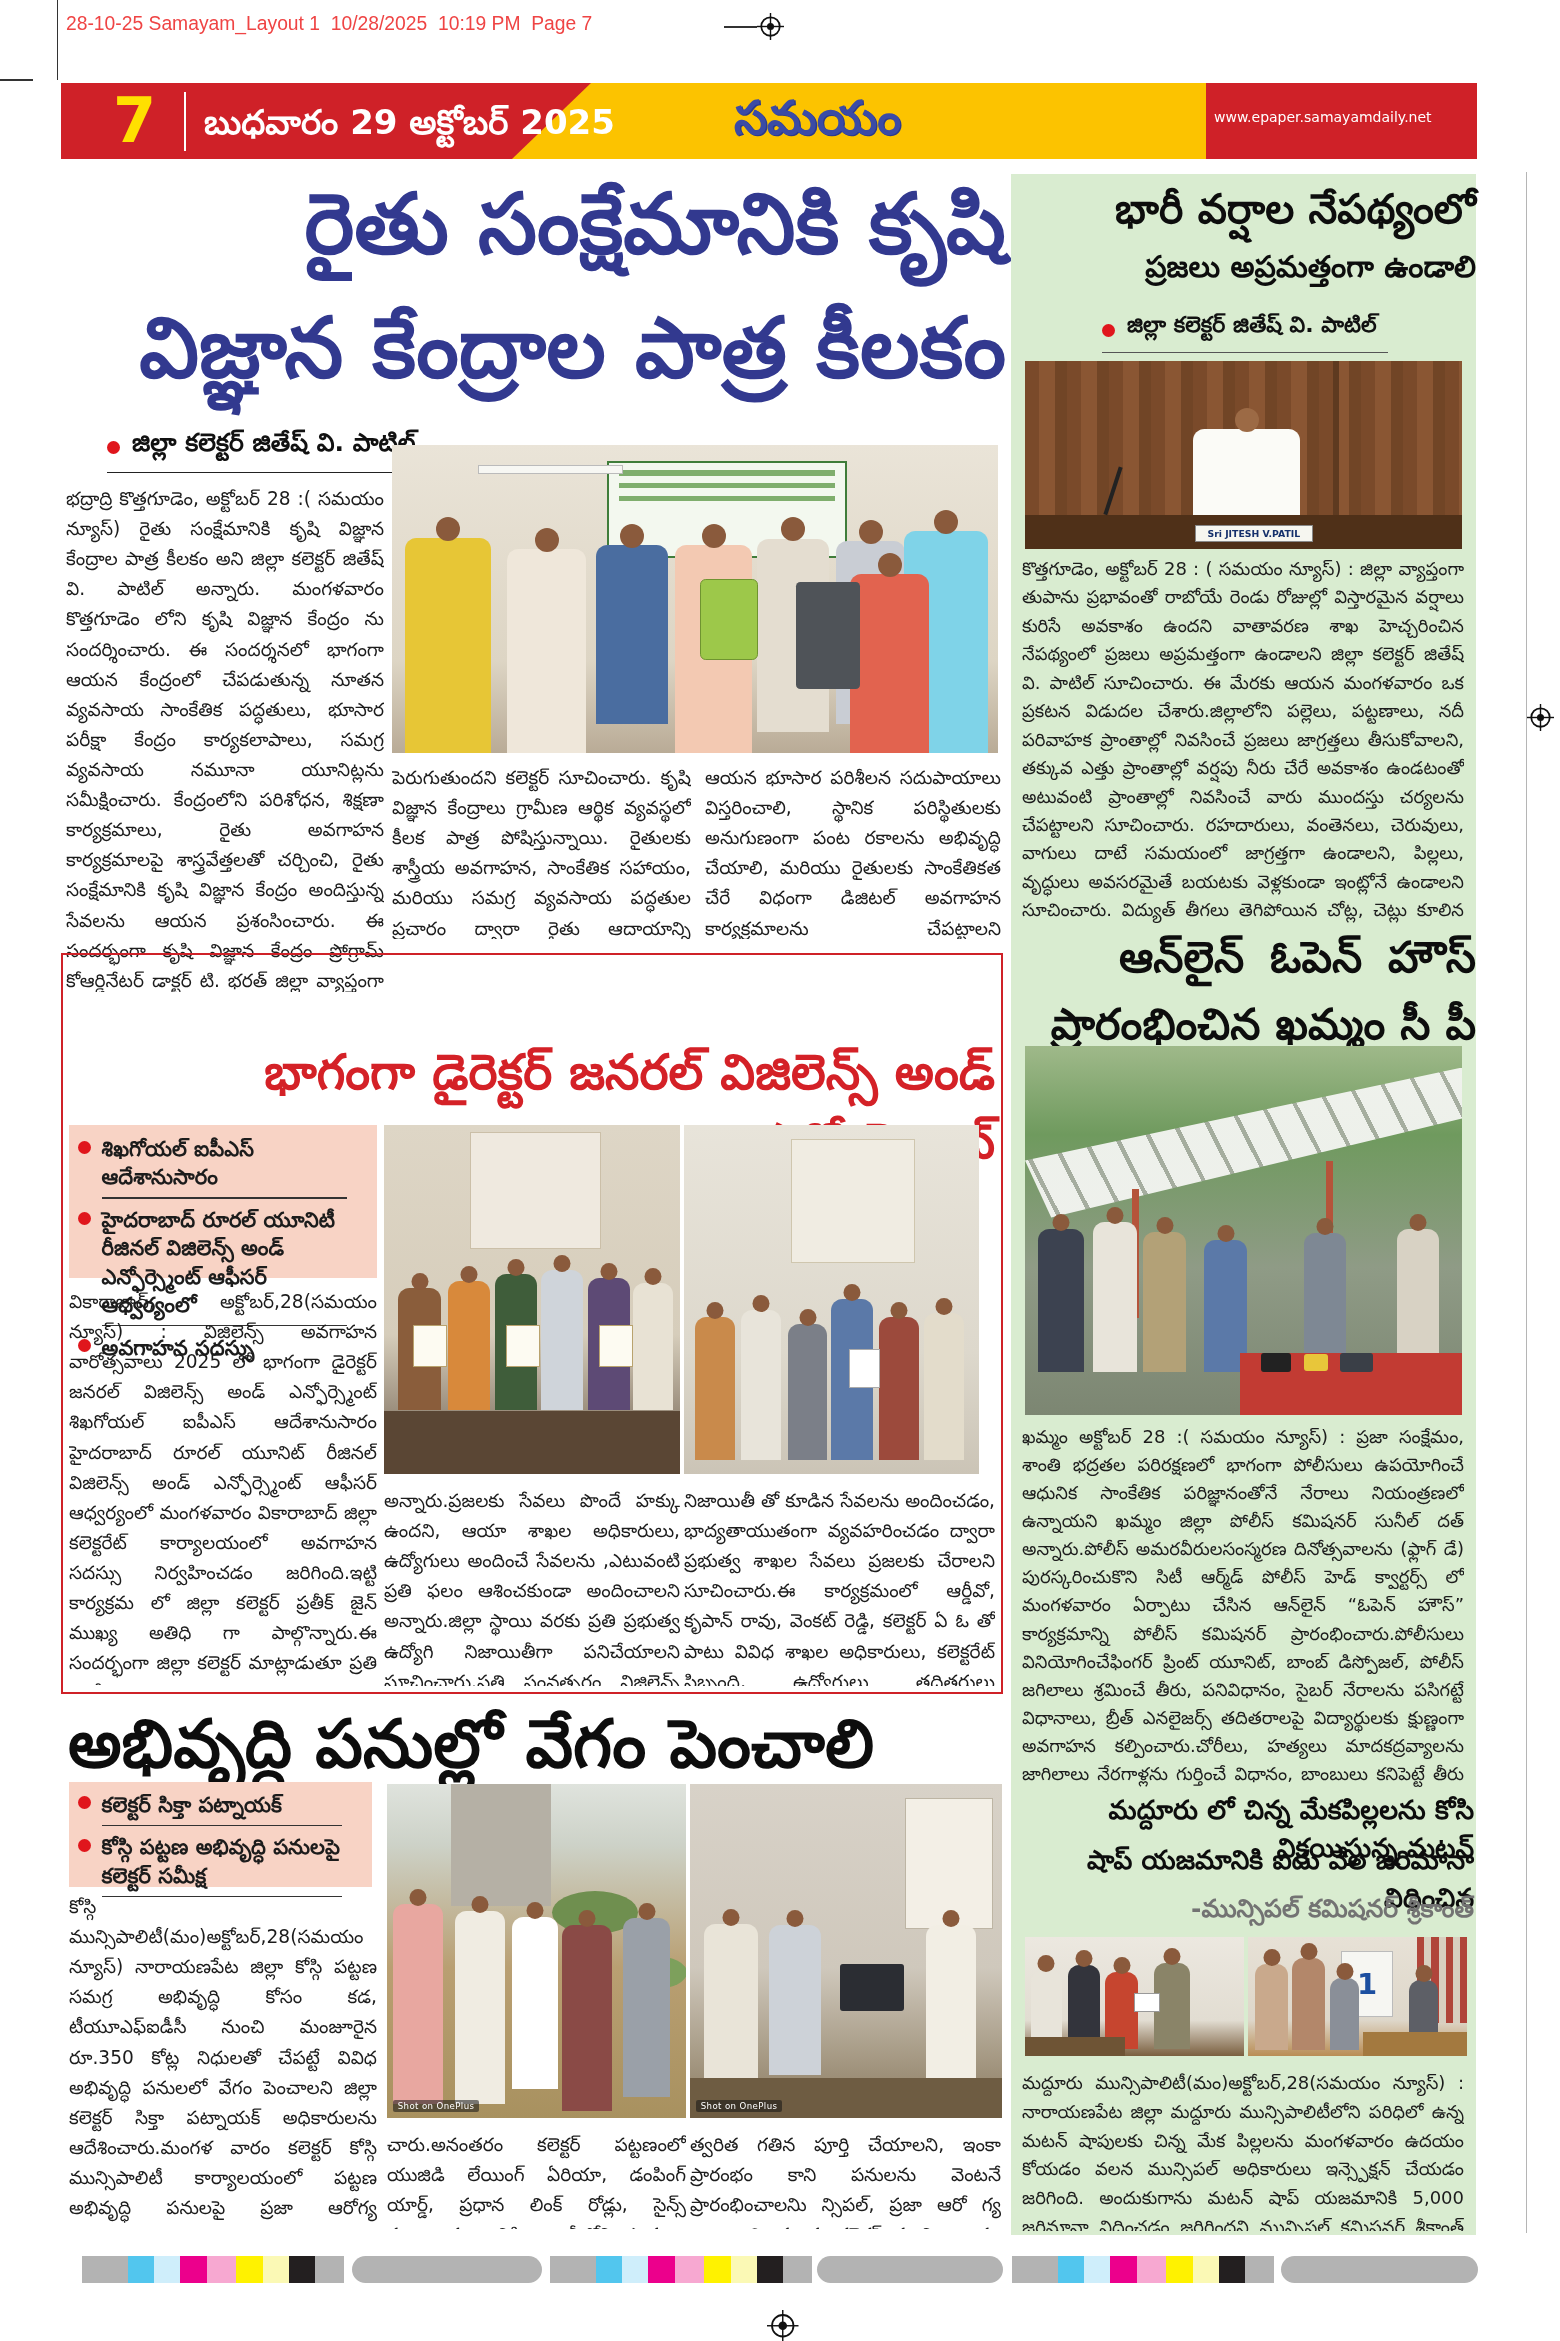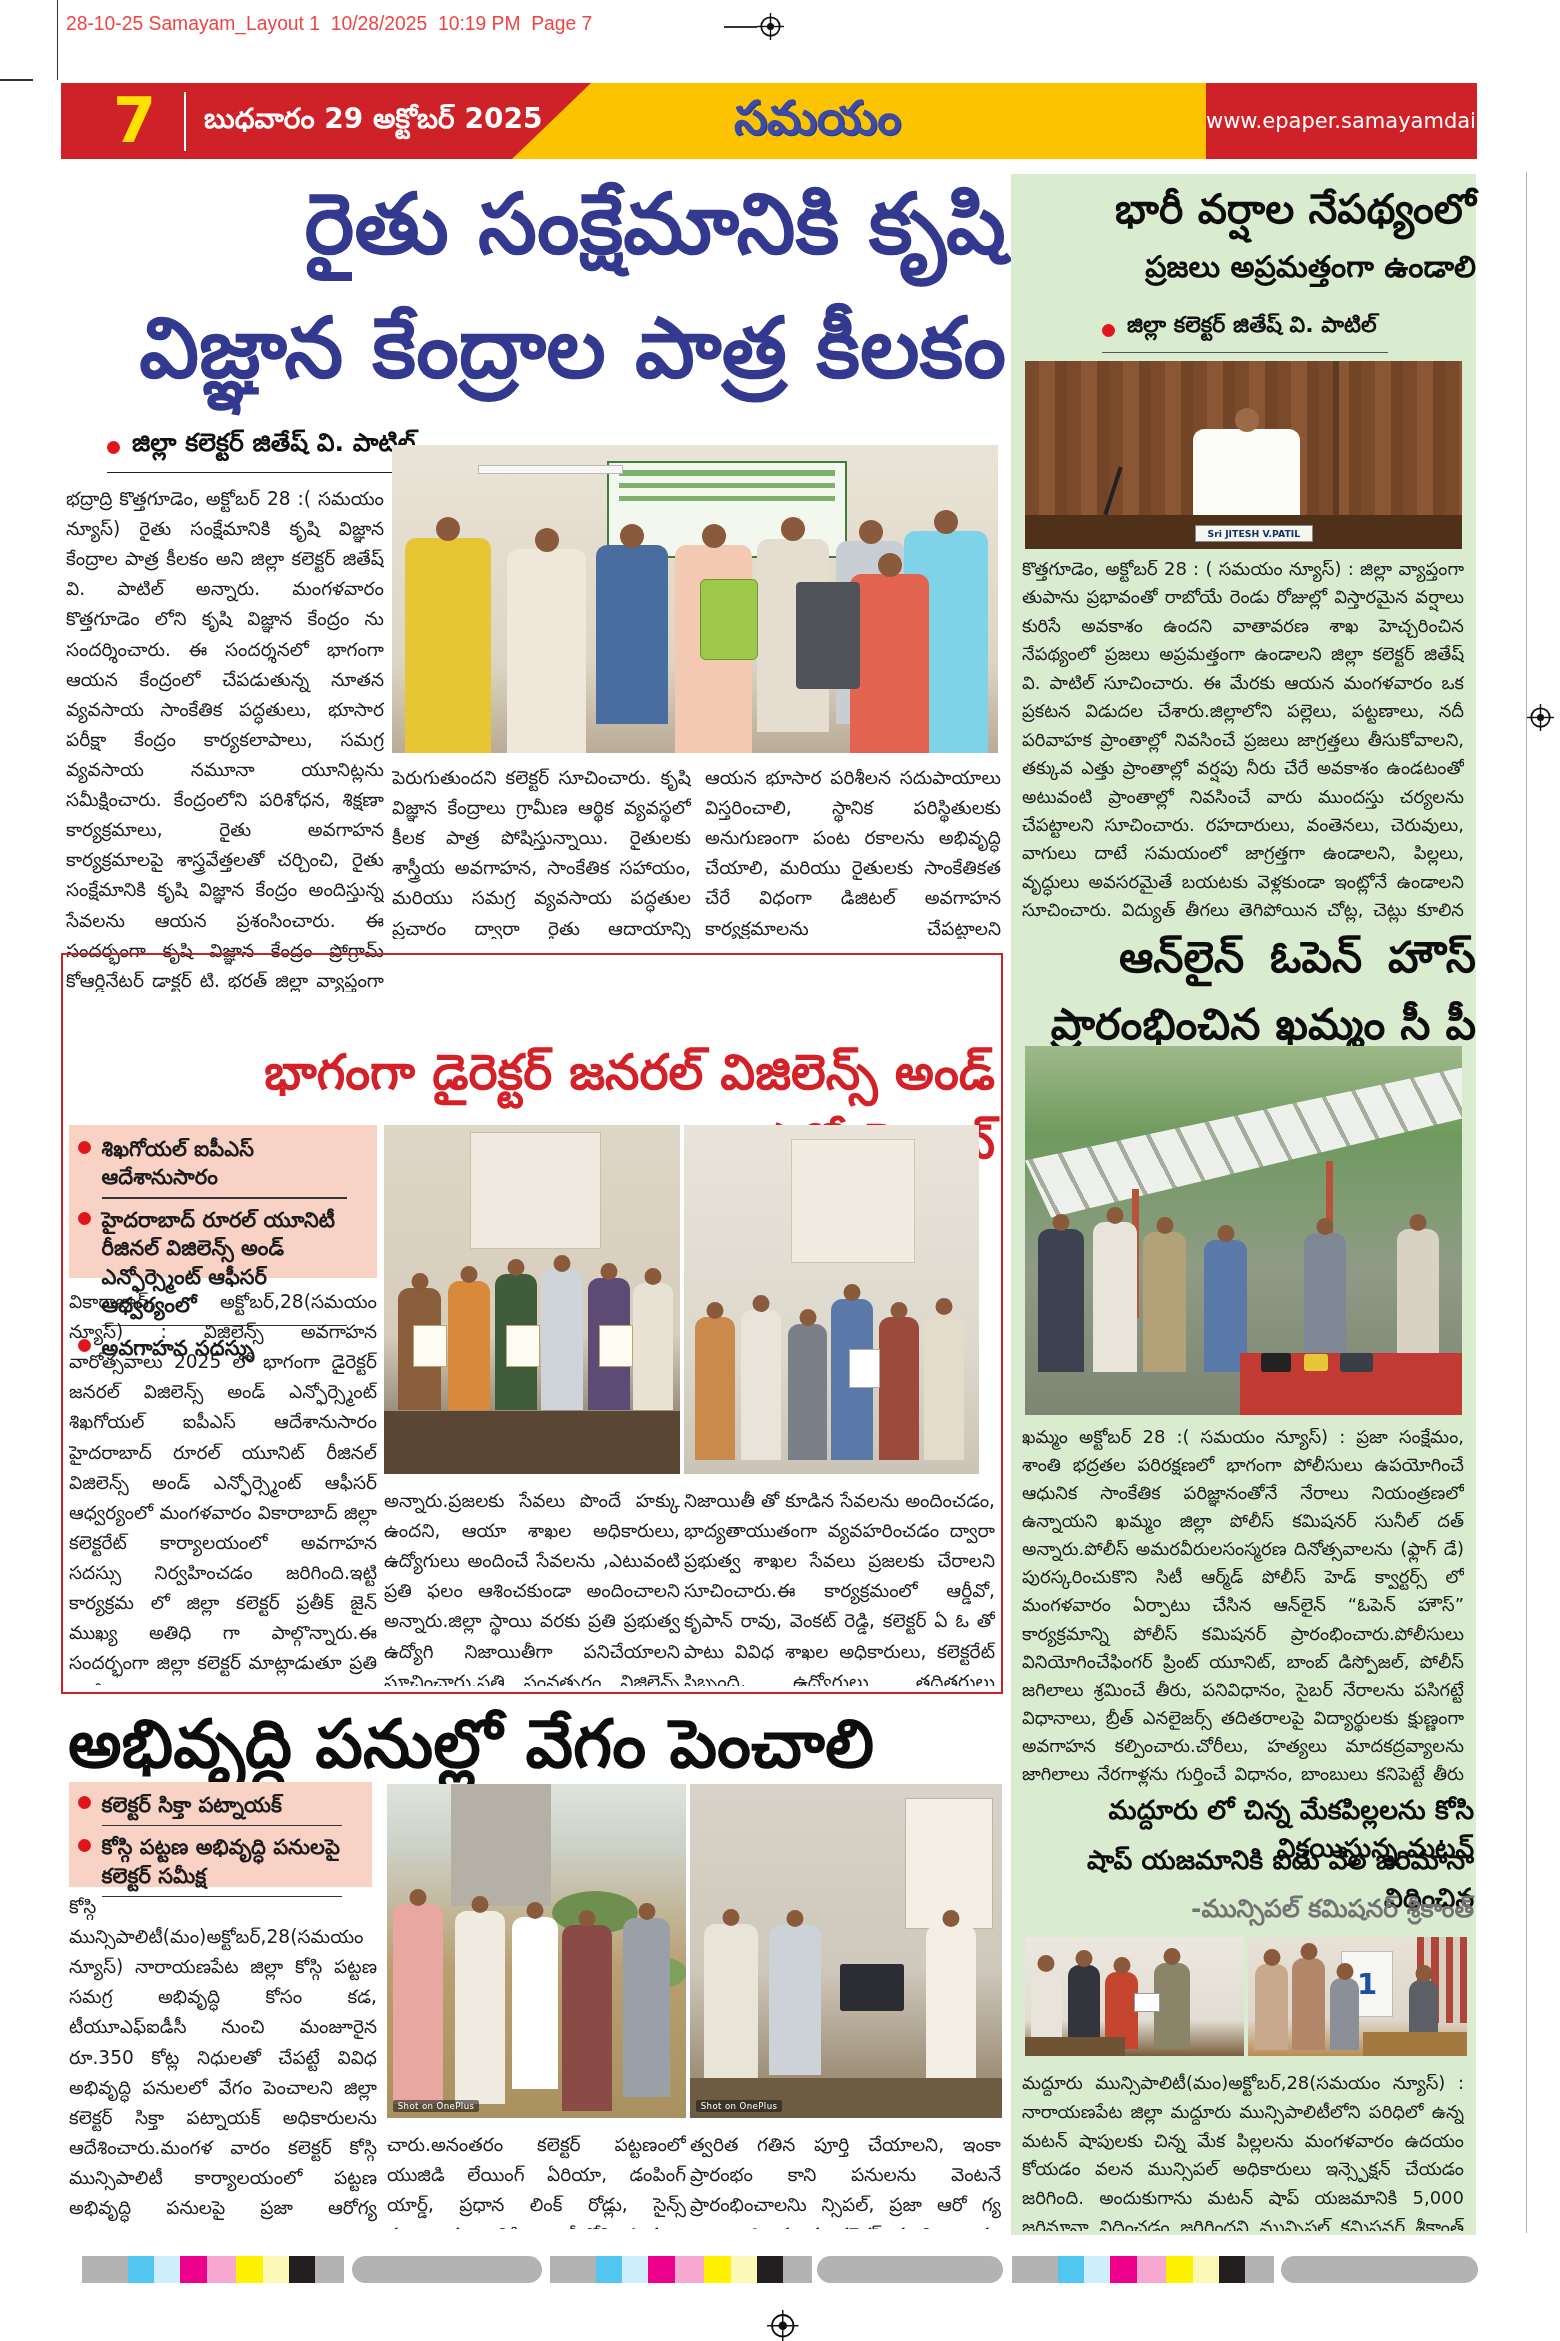--- a/index.html
+++ b/index.html
@@ -66,24 +66,24 @@
         <line x1="22" y1="0" x2="22" y2="44" stroke="#111" stroke-width="2"></line>
         <line x1="0" y1="22" x2="44" y2="22" stroke="#111" stroke-width="2"></line>
       </svg>
   </div>
   <div class="abs" style="left:1526px;top:172px;width:1.4px;height:2061px;background:#b5b5b5;"></div>
 
   <div class="abs" style="left:61px;top:83px;width:1415px;height:76px;background:#fcc300;">
     <div class="abs" style="left:0;top:0;width:530px;height:76px;background:#cf2128;clip-path:polygon(0 0,530px 0,451px 76px,0 76px);"></div>
     <div class="abs hdl" style="left:52px;top:1.4px;font-size:62px;color:#ffe000;">7</div>
     <div class="abs" style="left:123px;top:8.6px;width:2.1px;height:59px;background:#ffffff;"></div>
-    <div class="abs hdl" style="left:143px;top:18.6px;font-size:28px;color:#ffffff;">బుధవారం 29 అక్టోబర్ 2025</div>
+    <div class="abs hdl" style="left:143px;top:18.6px;font-size:34px;color:#ffffff;">బుధవారం 29 అక్టోబర్ 2025</div>
     <div class="abs hdl" style="left:673px;top:7.2px;width:165px;text-align:center;font-size:47px;color:#3b4ba6;text-shadow:1.4px 1.4px 0 #2c3a8c;">సమయం</div>
     <div class="abs" style="left:1145px;top:0;width:271px;height:76px;background:#cf2128;">
-      <div class="abs" style="left:0;top:26px;width:100%;text-align:right;font-size:21px;color:#ffffff;">www.epaper.samayamdaily.net</div>
+      <div class="abs" style="left:8px;top:26px;width:100%;text-align:left;font-size:14px;color:#ffffff;">www.epaper.samayamdaily.net</div>
     </div>
   </div>
 
   <div class="abs hdl center" style="left:61px;top:175px;width:945px;font-size:84px;color:#32398f;">రైతు సంక్షేమానికి కృషి</div>
   <div class="abs hdl center" style="left:61px;top:299px;width:945px;font-size:84px;color:#32398f;">విజ్ఞాన కేంద్రాల పాత్ర కీలకం</div>
 
   <div class="dot" style="left:107px;top:441px;"></div>
   <div class="abs hdl" style="left:132px;top:428px;font-size:25px;color:#111;">జిల్లా కలెక్టర్ జితేష్ వి. పాటిల్</div>
   <div class="underln" style="left:107px;top:472px;width:295px;"></div>
 

